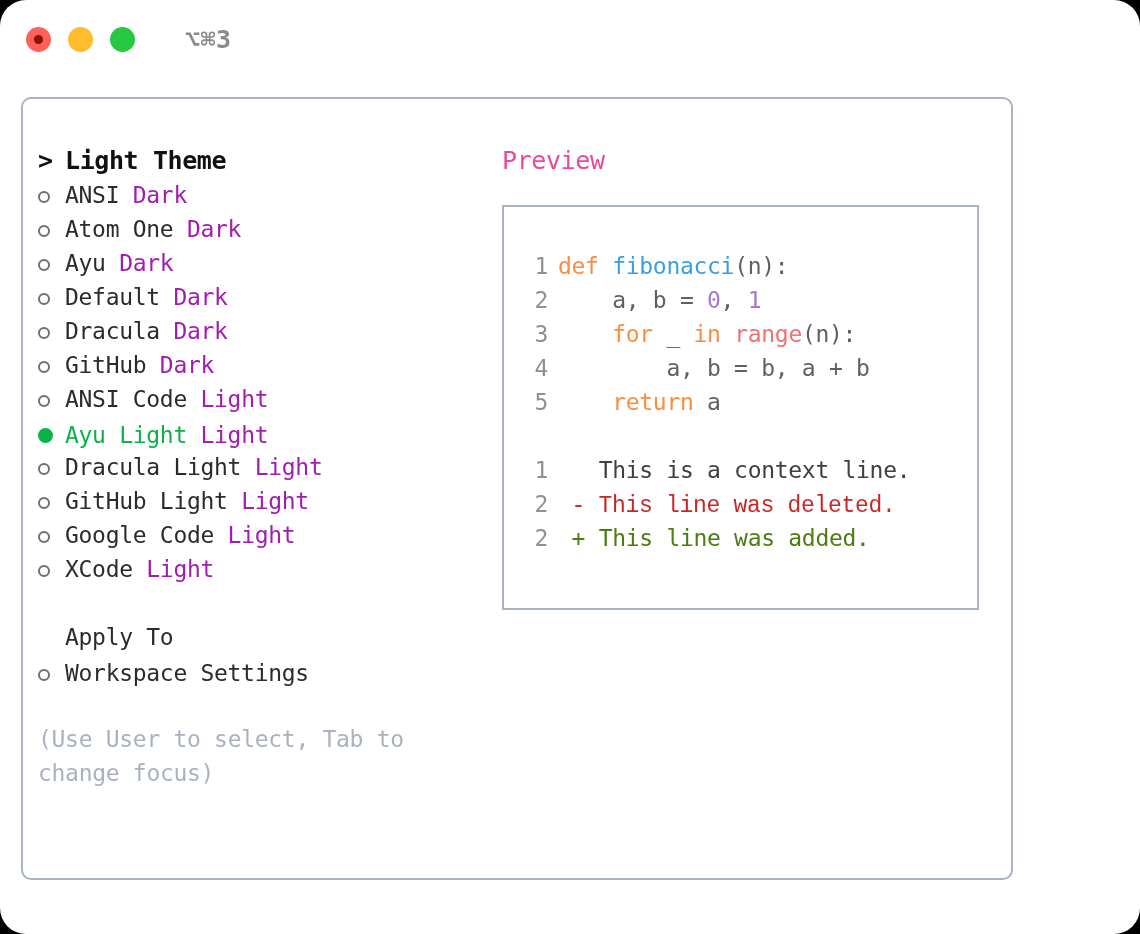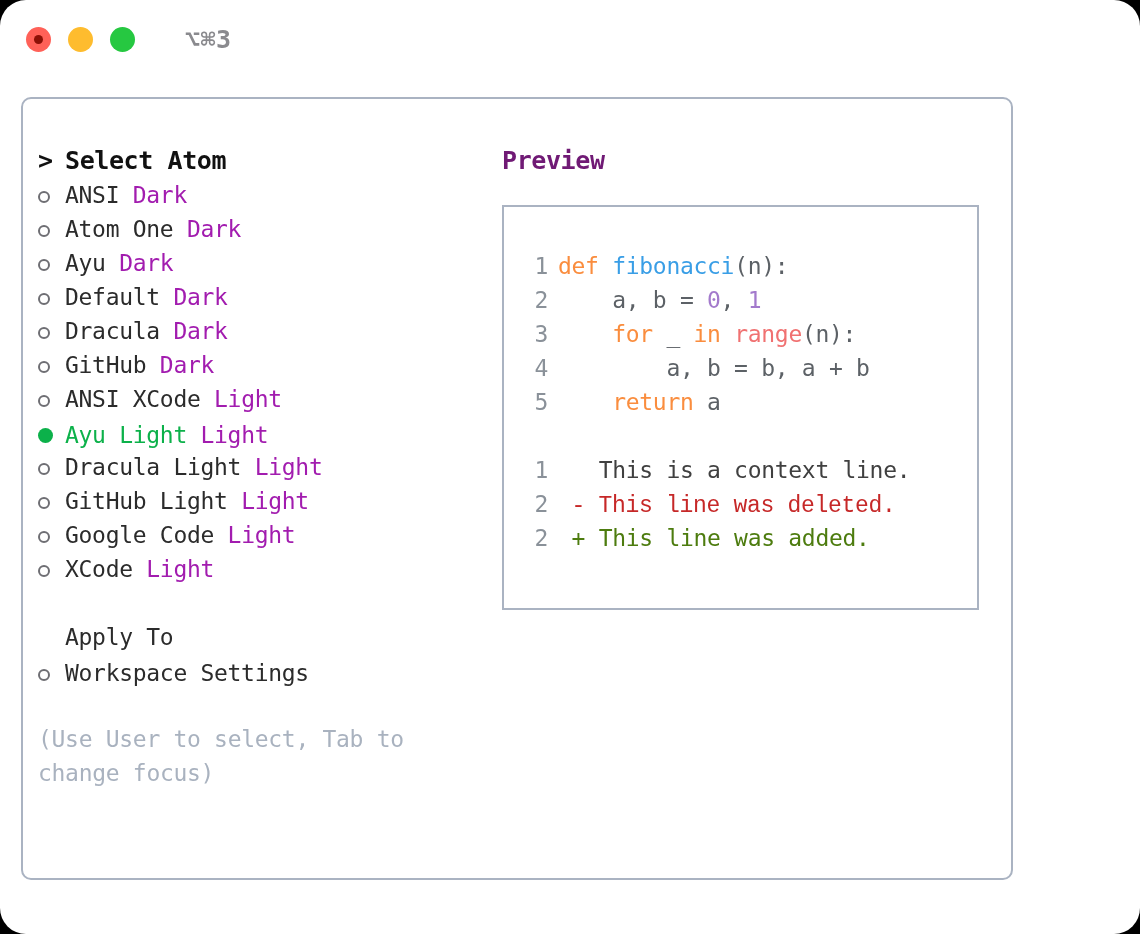--- a/index.html
+++ b/index.html
@@ -180,22 +180,22 @@
 
   
   .right-col {
     position: absolute;
     left: 479px;
     top: 47px;
     width: 500px;
   }
   .preview-title {
     font-size: 25px;
-    font-weight: bold;
-    color: #701a75;
+    font-weight: normal;
+    color: #ec4899;
     letter-spacing: -0.4px;
     margin-bottom: 30px;
   }
   .preview-box {
     width: 477px;
     height: 405px;
     border: 2px solid #aab3c2;
     box-sizing: border-box;
     background: #ffffff;
     position: relative;
@@ -241,31 +241,31 @@
     <div class="shortcut">⌥⌘3</div>
   </div>
 
   <div class="card">
     <div class="columns">
 
       <div class="left-col">
 
         <div class="row heading-row">
           <span class="caret">&gt;</span>
-          <span>Select Atom</span>
+          <span>Light Theme</span>
         </div>
 
         <div id="theme-list">
             <div class="row theme-row"><span class="bullet"><span class="dot-outline"></span></span><span class="label">ANSI</span><span> </span><span class="kind">Dark</span></div>
             <div class="row theme-row"><span class="bullet"><span class="dot-outline"></span></span><span class="label">Atom One</span><span> </span><span class="kind">Dark</span></div>
             <div class="row theme-row"><span class="bullet"><span class="dot-outline"></span></span><span class="label">Ayu</span><span> </span><span class="kind">Dark</span></div>
             <div class="row theme-row"><span class="bullet"><span class="dot-outline"></span></span><span class="label">Default</span><span> </span><span class="kind">Dark</span></div>
             <div class="row theme-row"><span class="bullet"><span class="dot-outline"></span></span><span class="label">Dracula</span><span> </span><span class="kind">Dark</span></div>
             <div class="row theme-row"><span class="bullet"><span class="dot-outline"></span></span><span class="label">GitHub</span><span> </span><span class="kind">Dark</span></div>
-            <div class="row theme-row"><span class="bullet"><span class="dot-outline"></span></span><span class="label">ANSI XCode</span><span> </span><span class="kind">Light</span></div>
+            <div class="row theme-row"><span class="bullet"><span class="dot-outline"></span></span><span class="label">ANSI Code</span><span> </span><span class="kind">Light</span></div>
             <div class="row theme-row selected"><span class="bullet"><span class="dot-filled"></span></span><span class="label">Ayu Light</span><span> </span><span class="kind">Light</span></div>
             <div class="row theme-row"><span class="bullet"><span class="dot-outline"></span></span><span class="label">Dracula Light</span><span> </span><span class="kind">Light</span></div>
             <div class="row theme-row"><span class="bullet"><span class="dot-outline"></span></span><span class="label">GitHub Light</span><span> </span><span class="kind">Light</span></div>
             <div class="row theme-row"><span class="bullet"><span class="dot-outline"></span></span><span class="label">Google Code</span><span> </span><span class="kind">Light</span></div>
             <div class="row theme-row"><span class="bullet"><span class="dot-outline"></span></span><span class="label">XCode</span><span> </span><span class="kind">Light</span></div>
           </div>
 
         <div class="spacer-lg"></div>
 
         <div class="row">

